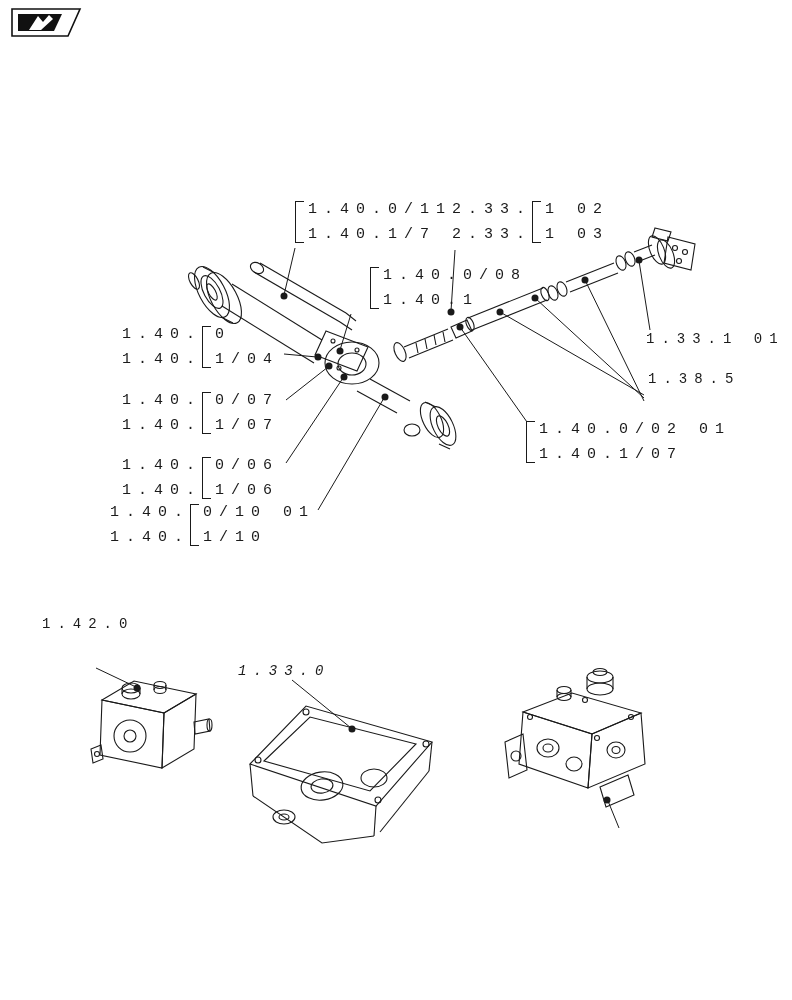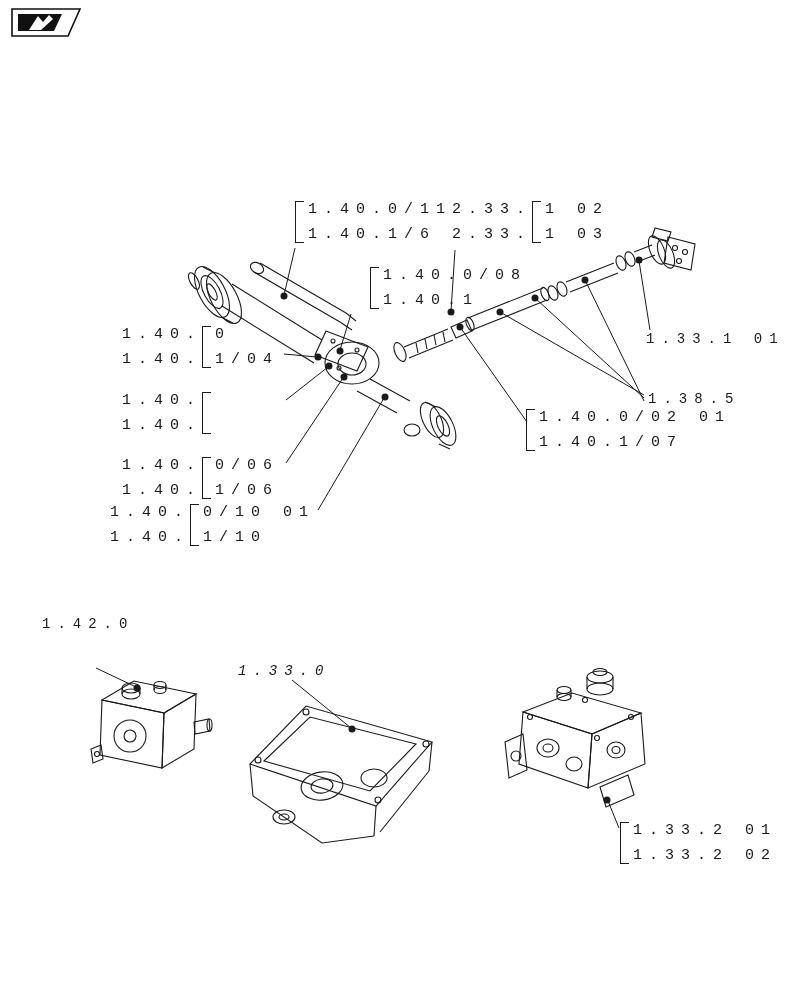--- a/index.html
+++ b/index.html
@@ -238,21 +238,21 @@
       <polygon points="4,5 72,5 60,32 4,32" fill="#ffffff" stroke="#111111" stroke-width="1.6"></polygon>
       <polygon points="10,10 54,10 46,27 10,27" fill="#111111"></polygon>
       <path d="M21,26 L30,12 L35,18 L41,11 L45,15 L33,26 Z" fill="#ffffff"></path>
     </svg>
   </div>
 
   <div class="lbl-group" style="left:295px;top:197px;">
     <div class="bracket"></div>
     <div class="col">
       <div class="line">1.40.0/11</div>
-      <div class="line">1.40.1/6</div>
+      <div class="line">1.40.1/7</div>
     </div>
   </div>
 
   <div class="lbl-group" style="left:452px;top:197px;justify-content:flex-end;">
     <div class="col">
       <div class="line">2.33.</div>
       <div class="line">2.33.</div>
     </div>
     <div class="bracket"></div>
     <div class="col">
@@ -280,20 +280,24 @@
       <div class="line">1/04</div>
     </div>
   </div>
 
   <div class="lbl-group" style="left:122px;top:388px;">
     <div class="col">
       <div class="line">1.40.</div>
       <div class="line">1.40.</div>
     </div>
     <div class="bracket"></div>
+    <div class="col">
+      <div class="line">0/07</div>
+      <div class="line">1/07</div>
+    </div>
   </div>
 
   <div class="lbl-group" style="left:122px;top:453px;">
     <div class="col">
       <div class="line">1.40.</div>
       <div class="line">1.40.</div>
     </div>
     <div class="bracket"></div>
     <div class="col">
       <div class="line">0/06</div>
@@ -306,34 +310,27 @@
       <div class="line">1.40.</div>
       <div class="line">1.40.</div>
     </div>
     <div class="bracket"></div>
     <div class="col">
       <div class="line">0/10 01</div>
       <div class="line">1/10</div>
     </div>
   </div>
 
-  <div class="lbl-group" style="left:526px;top:405px;">
+  <div class="lbl-group" style="left:526px;top:417px;">
     <div class="bracket"></div>
     <div class="col">
       <div class="line">1.40.0/02 01</div>
       <div class="line">1.40.1/07</div>
     </div>
   </div>
 
-  <div class="lbl-group" style="left:620px;top:818px;">
-    <div class="bracket"></div>
-    <div class="col">
-      <div class="line">1.33.2 01</div>
-      <div class="line">1.33.2 02</div>
-    </div>
-  </div>
 
   <div class="lbl-single" style="left:646px;top:327px;">1.33.1 01</div>
-  <div class="lbl-single" style="left:648px;top:387px;">1.38.5</div>
+  <div class="lbl-single" style="left:648px;top:367px;">1.38.5</div>
   <div class="lbl-single" style="left:42px;top:612px;">1.42.0</div>
   <div class="lbl-single" style="left:238px;top:659px;font-style:italic;">1.33.0</div>
 
 </div>
 
 </body></html>

